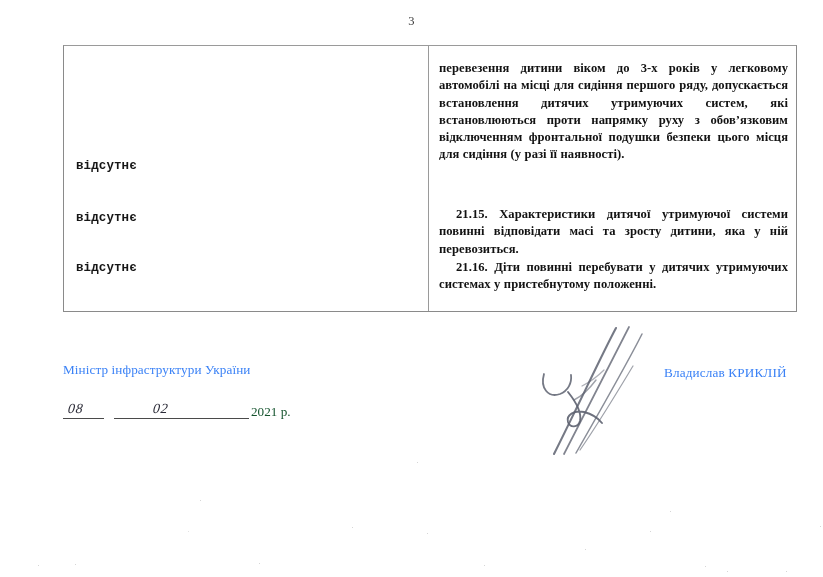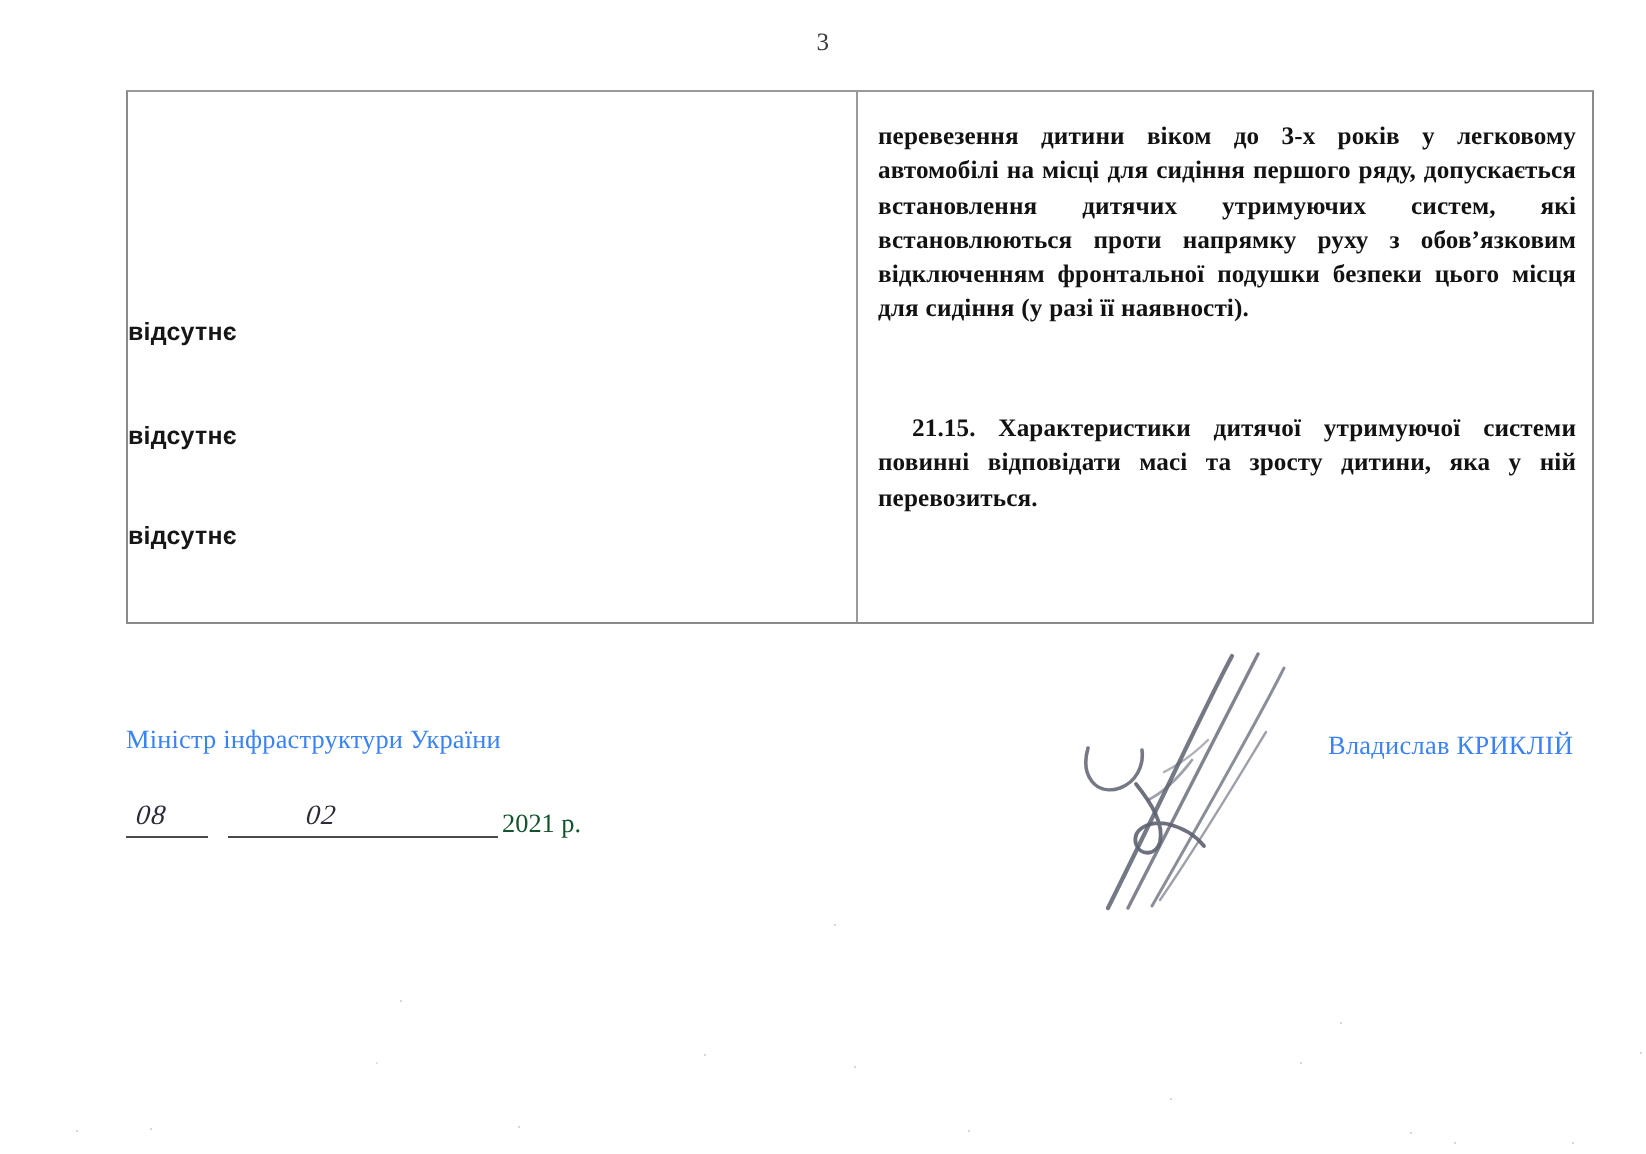--- a/index.html
+++ b/index.html
@@ -52,22 +52,22 @@
   
   .col-left {
     position: absolute;
     left: 0;
     top: 0;
     width: 364px;
     height: 100%;
   }
   .absent {
     position: absolute;
-    left: 0;
-    font-family: Liberation Sans, sans-serif;
+    left: 12px;
+    font-family: Liberation Mono, monospace;
     font-weight: bold;
     font-size: 12.5px;
     color: #161616;
     letter-spacing: 0.1px;
   }
   .absent.a1 { top: 113px; }  
   .absent.a2 { top: 165px; }  
   .absent.a3 { top: 215px; }  
 
   
@@ -183,20 +183,21 @@
 
   <div class="col-left">
     <div class="absent a1">відсутнє</div>
     <div class="absent a2">відсутнє</div>
     <div class="absent a3">відсутнє</div>
   </div>
 
   <div class="col-right">
     <div class="para p1">перевезення дитини віком до 3-х років у легковому автомобілі на місці для сидіння першого ряду, допускається встановлення дитячих утримуючих систем, які встановлюються проти напрямку руху з обов’язковим відключенням фронтальної подушки безпеки цього місця для сидіння (у разі її наявності).</div>
     <div class="para p3">21.15. Характеристики дитячої утримуючої системи повинні відповідати масі та зросту дитини, яка у ній перевозиться.</div>
+    <div class="para p4">21.16. Діти повинні перебувати у дитячих утримуючих системах у пристебнутому положенні.</div>
   </div>
 </div>
 
 <div class="sig-title">Міністр інфраструктури України</div>
 
 <div class="sig-name">Владислав КРИКЛІЙ</div>
 
 <div class="date-row">
   <div class="rule r-day"></div>
   <div class="rule r-month"></div>

